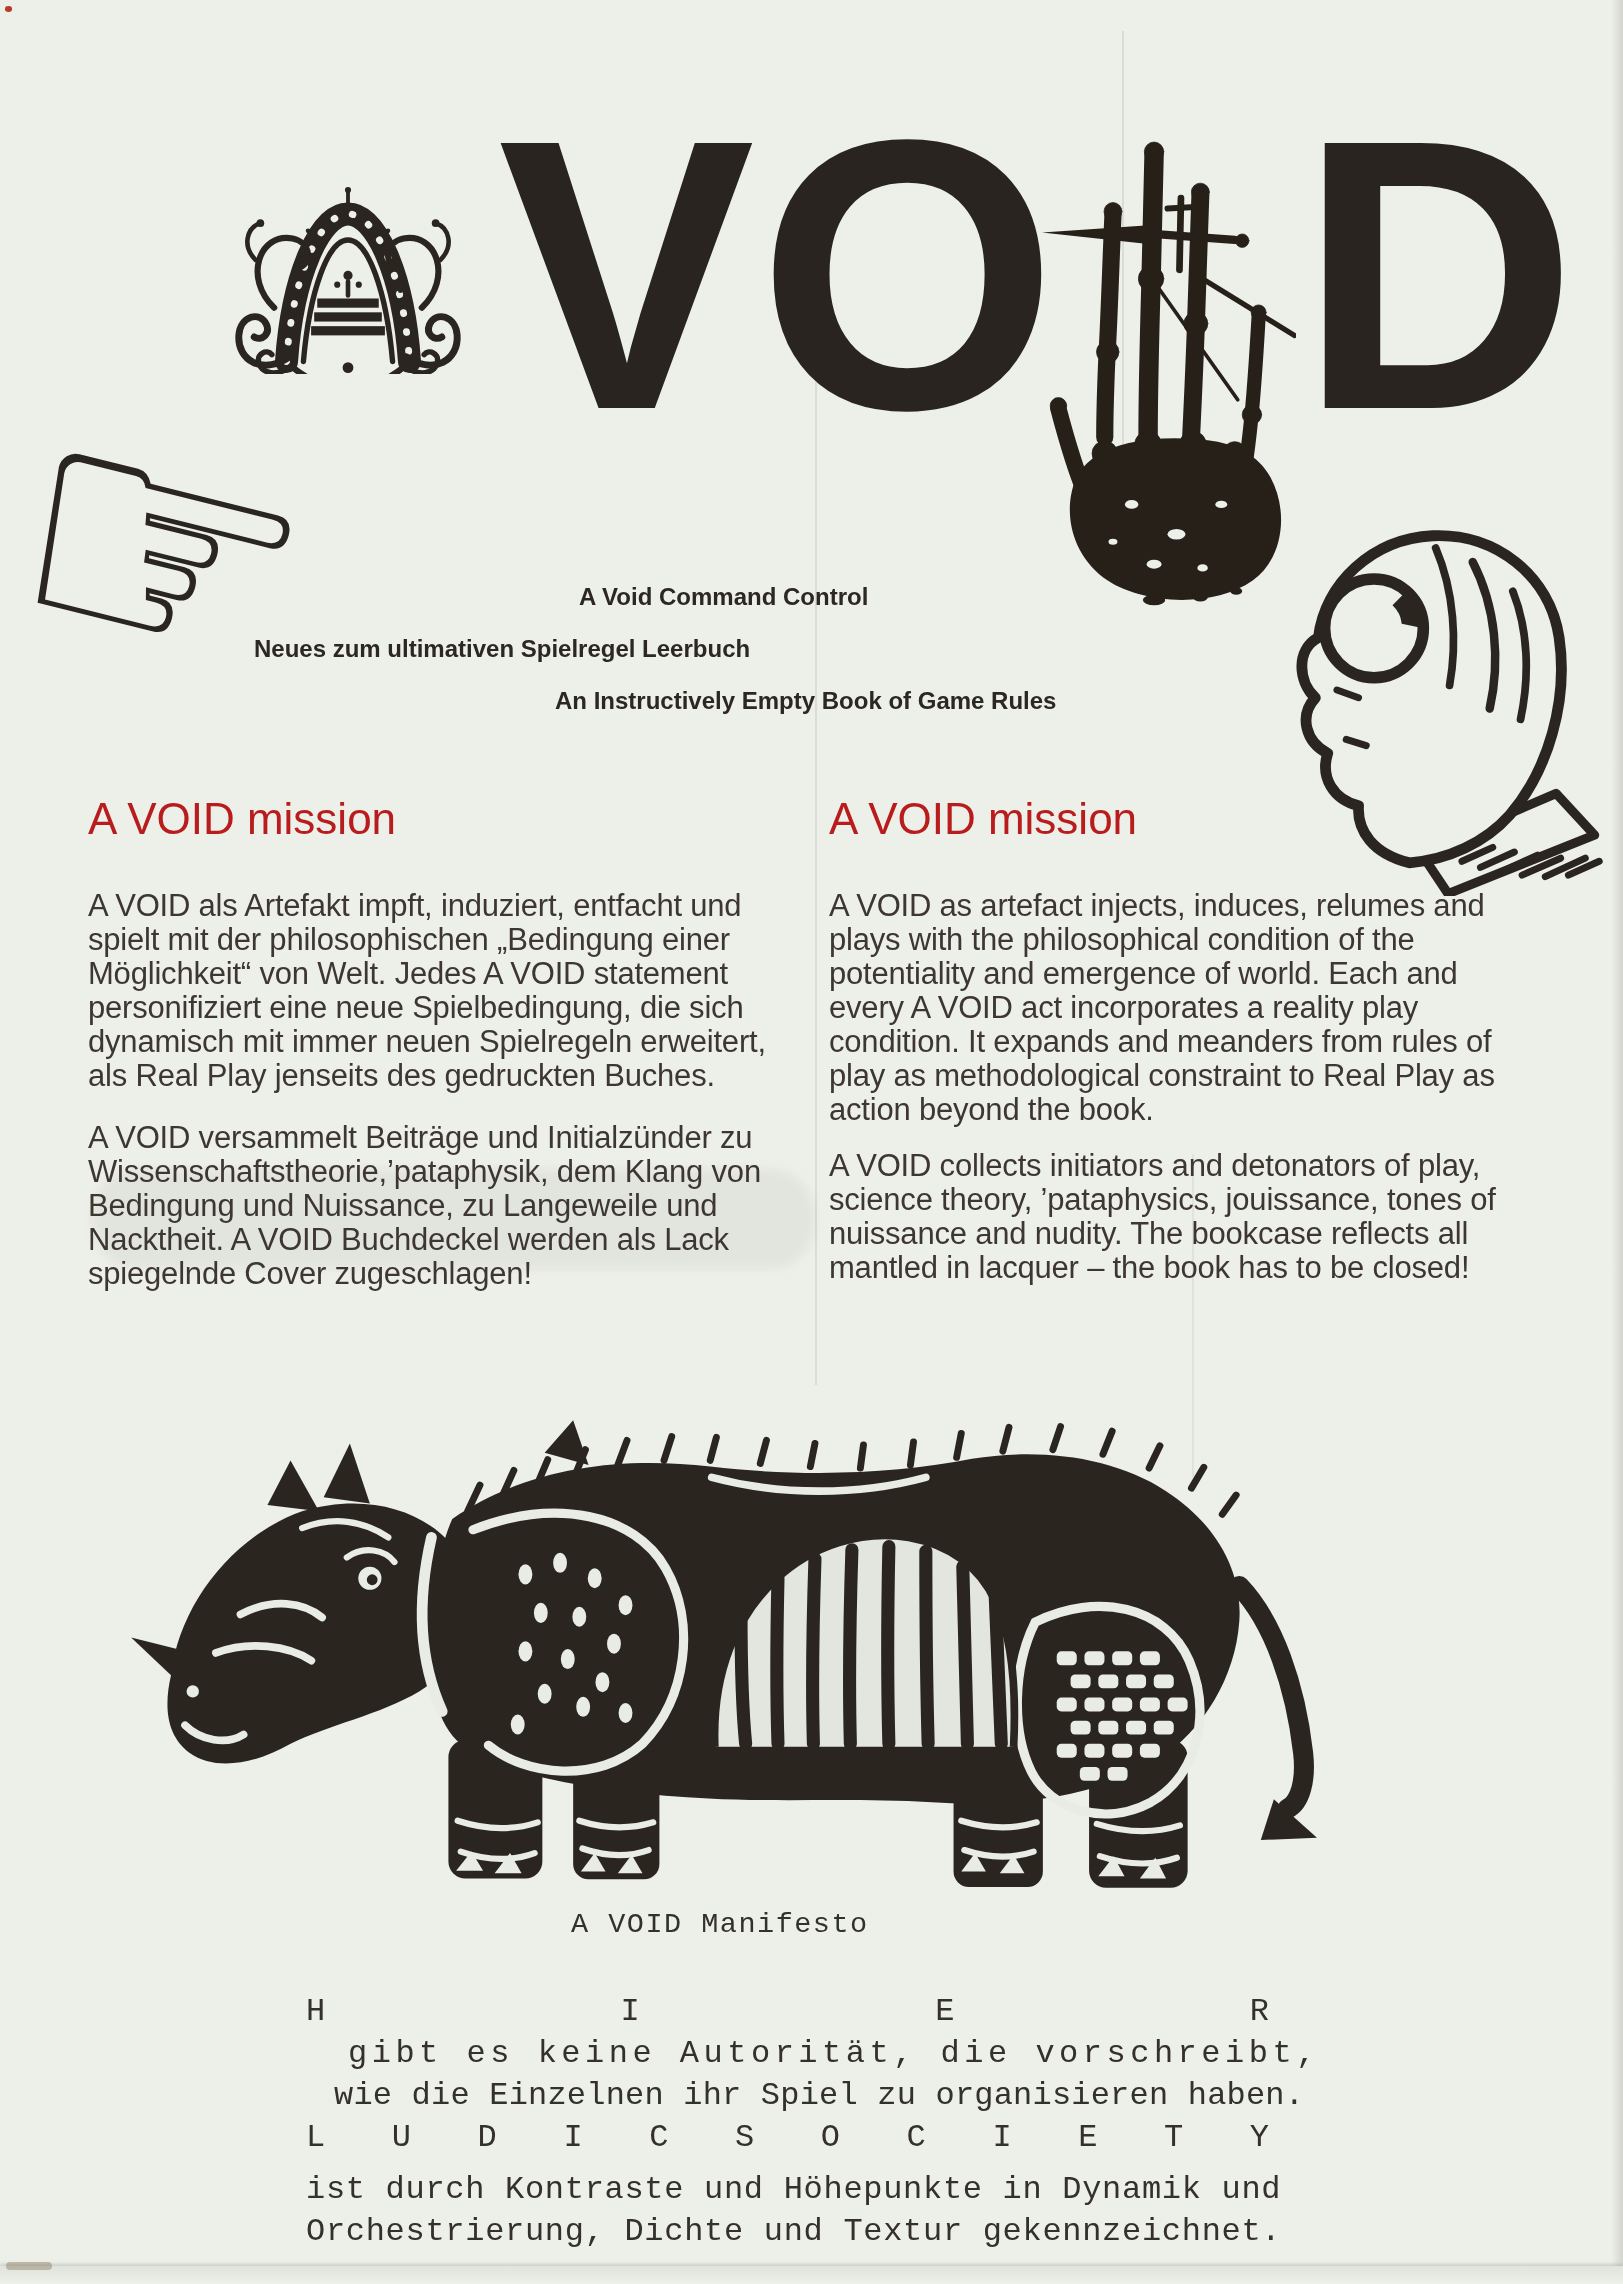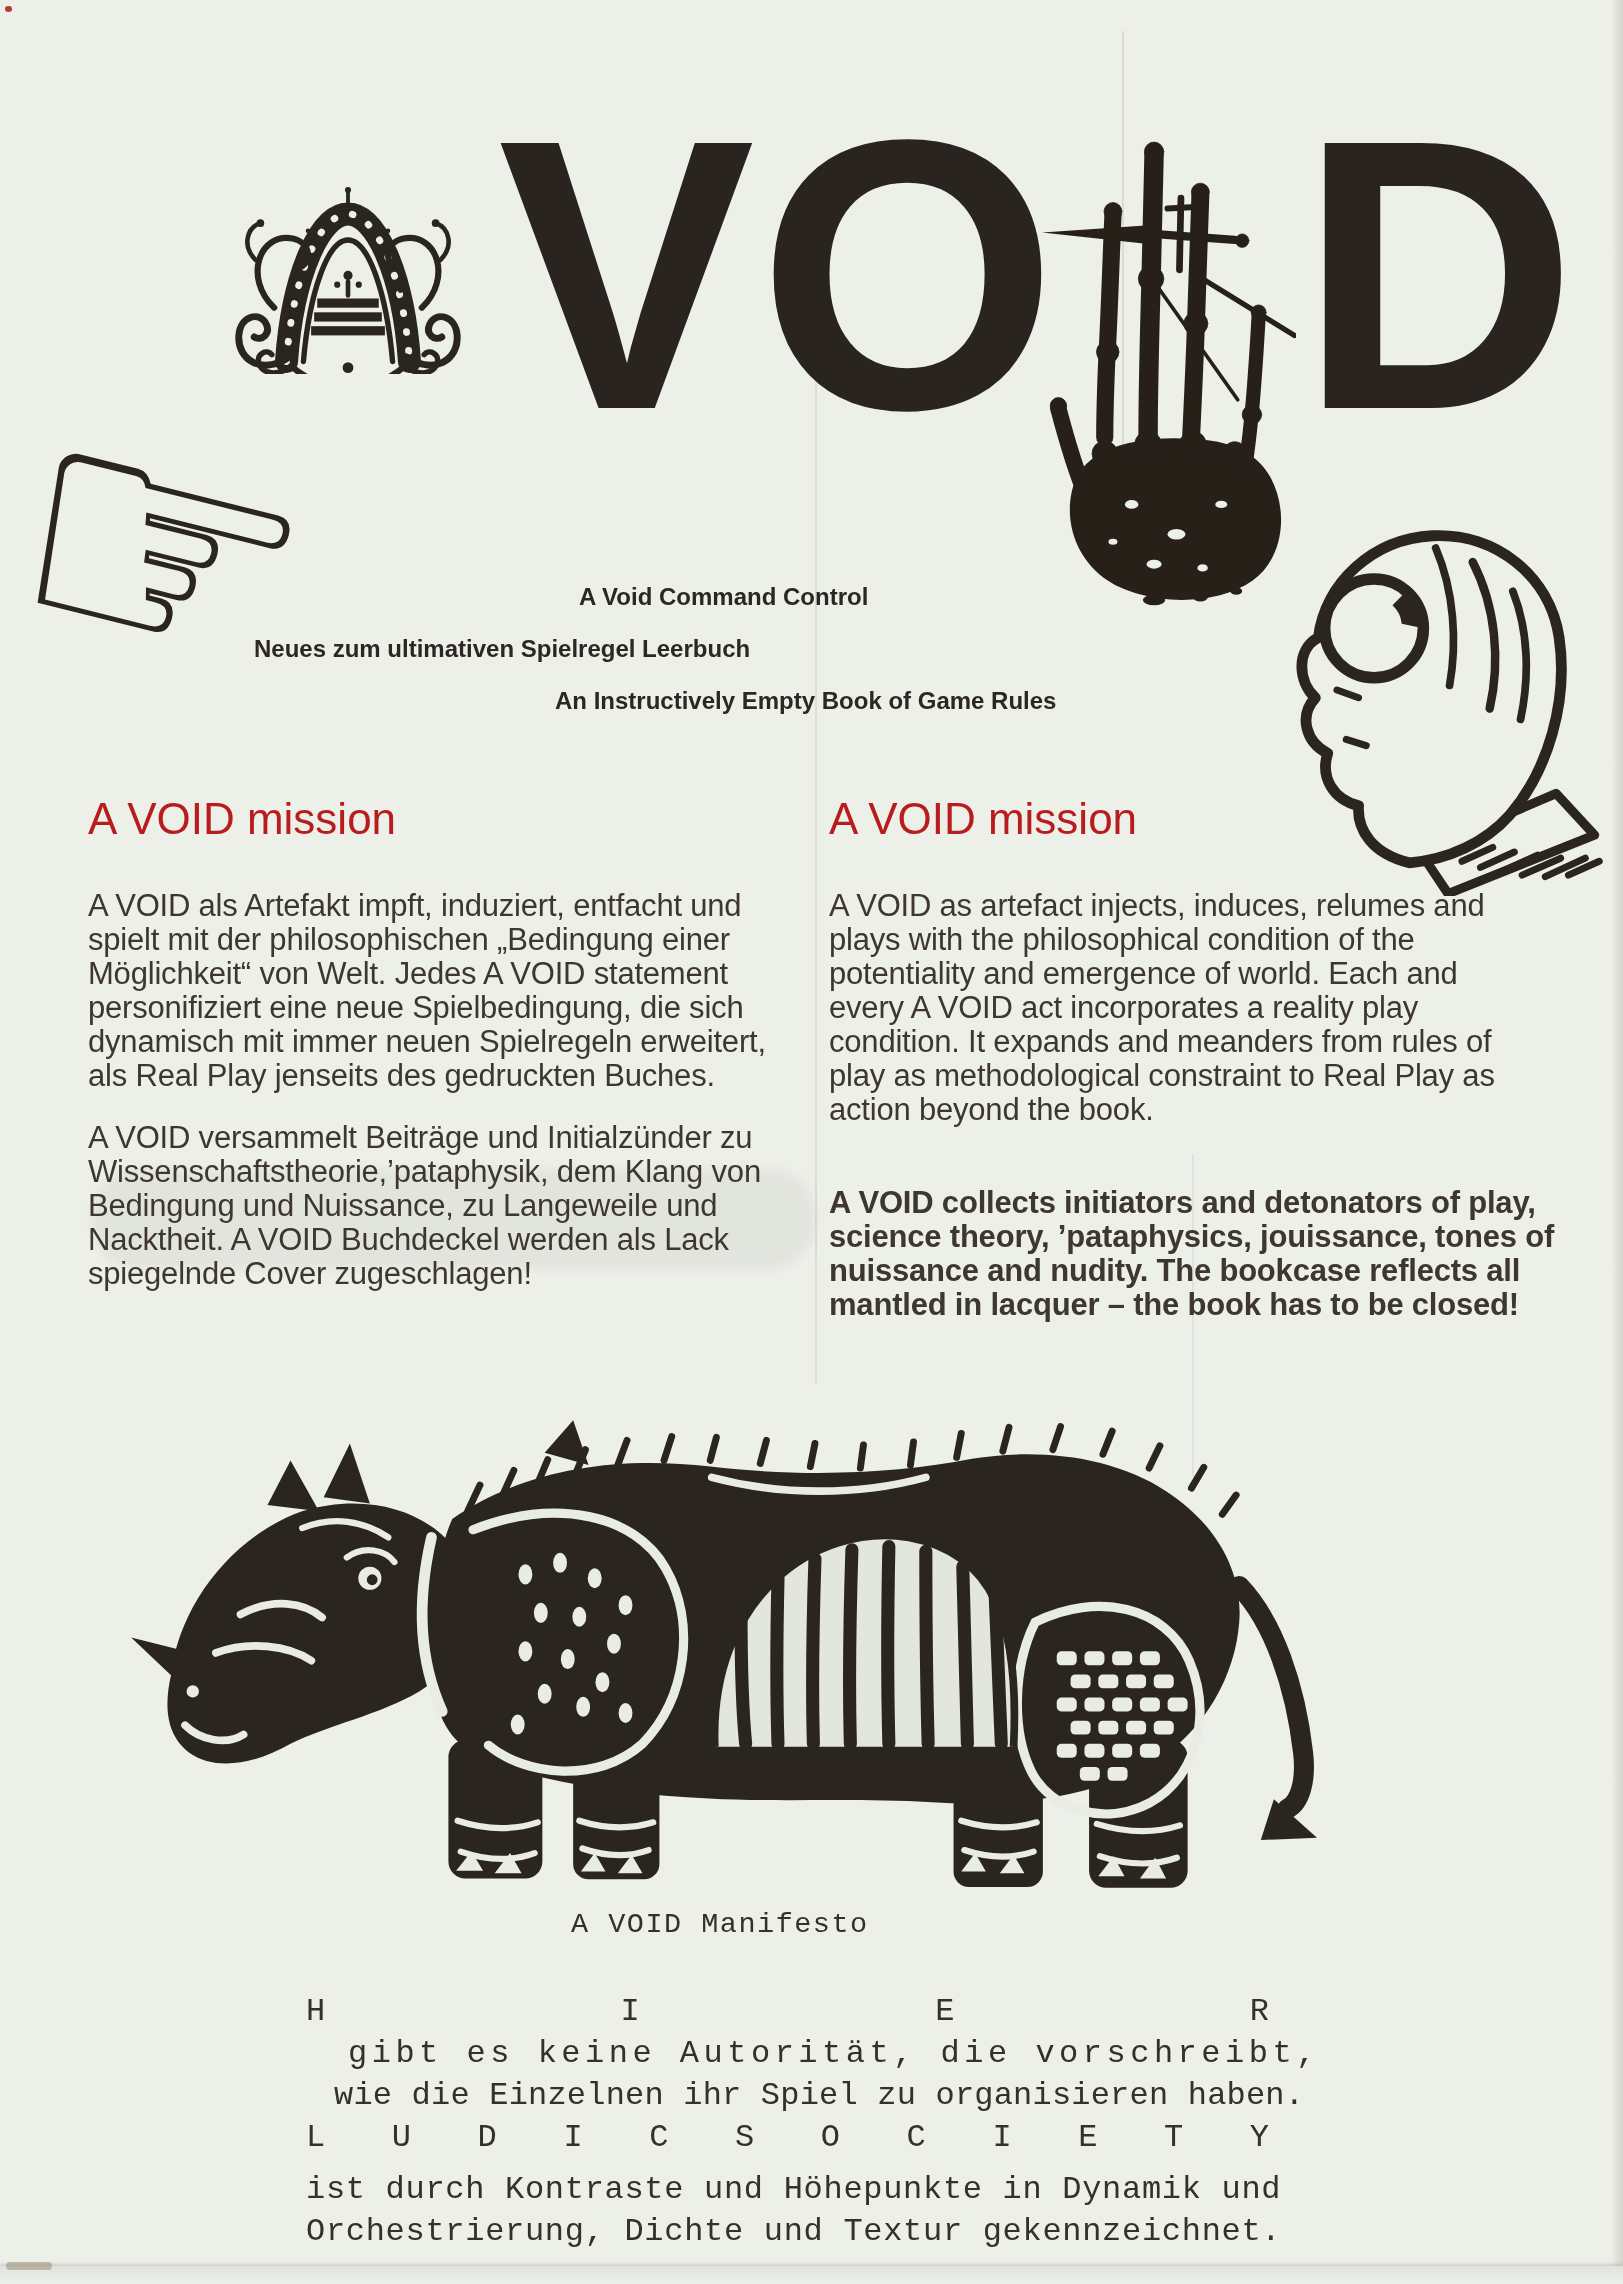--- a/index.html
+++ b/index.html
@@ -55,21 +55,21 @@
   .subtitle .s2 { margin-left:254px; }
   .subtitle .s3 { margin-left:555px; }
   
   .col { position:absolute; top:800px; width:739px; }
   .col-left  { left:88px; }
   .col-right { left:829px; }
   .col h2 { margin:0 0 51px 0; font-size:44px; font-weight:normal; color:#b91c1c; line-height:38px; }
   .col p  { margin:0; font-size:31px; line-height:34px; letter-spacing:-0.2px;
             color:#3d372f; white-space:pre; }
   .col-left  p + p { margin-top:28px; }
-  .col-right p + p { margin-top:59px;font-weight:bold; }
+  .col-right p + p { margin-top:22px; }
   
   .rhino { position:absolute; left:125px; top:1420px; width:1413px; height:482px; }
   
   .caption { position:absolute; left:571px; top:1908px;
              font-family:"Liberation Mono", monospace; font-size:28.5px; letter-spacing:1.5px; color:#34302a; }
   .manifesto { position:absolute; left:306px; top:1991px; width:963px;
                font-family:"Liberation Mono", monospace; font-size:32px; color:#34302a; }
   .m-line { height:42px; line-height:42px; white-space:pre; }
   .m-line.spread { display:flex; justify-content:space-between; }
   .m-line.l2 { letter-spacing:4.5px;margin-left:42px; }

